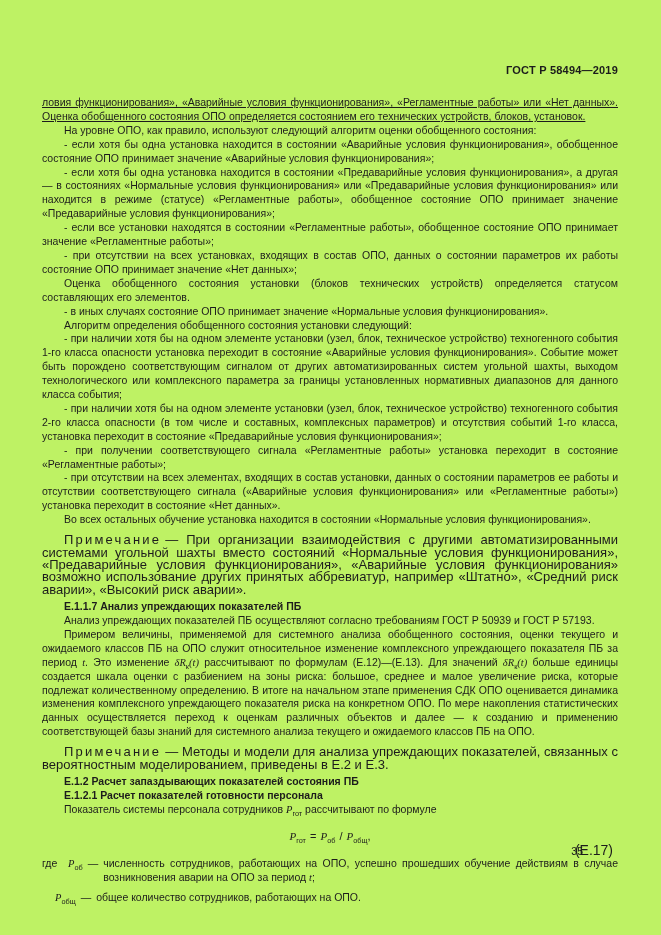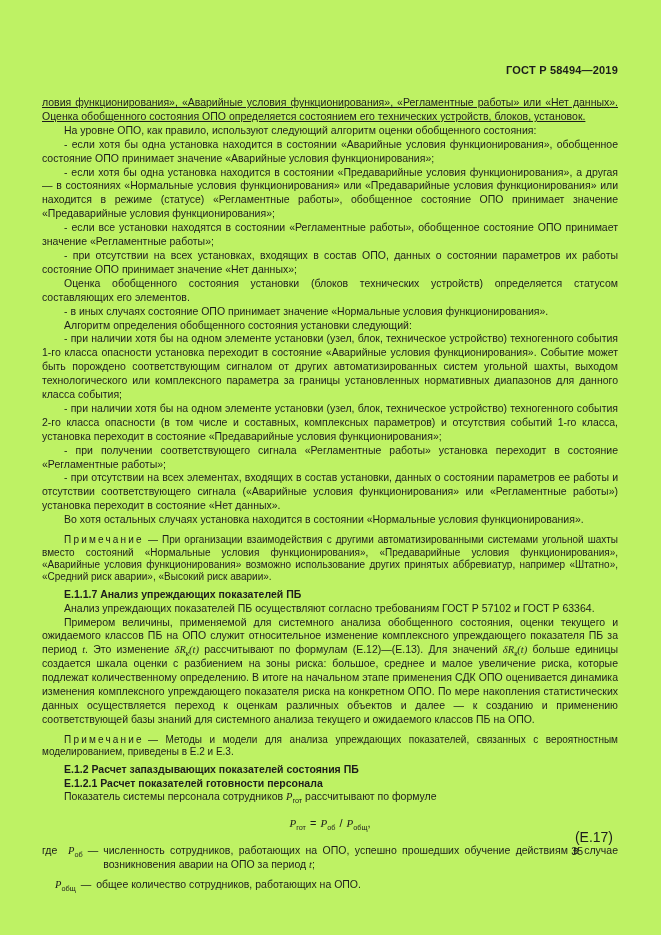--- a/index.html
+++ b/index.html
@@ -28,21 +28,21 @@
     margin:0;
     font-size:10.5px;
     line-height:13.9px;
     text-align:justify;
     text-indent:22px;
   }
   p.noindent{text-indent:0;text-decoration:underline;}
   p.heading{font-weight:700;}
   p.note{
     margin:7px 0 4px 0;
-    font-size:10px;
+    font-size:13px;
     line-height:12.4px;
     text-align:justify;
     text-indent:22px;
   }
   .note-label{letter-spacing:2.2px; margin-right:4px;}
   .fvar{font-family:"Liberation Serif", serif; font-style:italic;}
   .fvar sub{
     font-style:normal;
     font-family:"Liberation Sans", sans-serif;
     font-size:7.3px;
@@ -102,26 +102,26 @@
     <p class="p">Оценка обобщенного состояния установки (блоков технических устройств) определяется статусом составляющих его элементов.</p>
 
     <p class="p">- в иных случаях состояние ОПО принимает значение «Нормальные условия функционирования».</p>
     <p class="p">Алгоритм определения обобщенного состояния установки следующий:</p>
 
     <p class="p">- при наличии хотя бы на одном элементе установки (узел, блок, техническое устройство) техногенного события 1-го класса опасности установка переходит в состояние «Аварийные условия функционирования». Событие может быть порождено соответствующим сигналом от других автоматизированных систем угольной шахты, выходом технологического или комплексного параметра за границы установленных нормативных диапазонов для данного класса события;</p>
     <p class="p">- при наличии хотя бы на одном элементе установки (узел, блок, техническое устройство) техногенного события 2-го класса опасности (в том числе и составных, комплексных параметров) и отсутствия событий 1-го класса, установка переходит в состояние «Предаварийные условия функционирования»;</p>
     <p class="p">- при получении соответствующего сигнала «Регламентные работы» установка переходит в состояние «Регламентные работы»;</p>
     <p class="p">- при отсутствии на всех элементах, входящих в состав установки, данных о состоянии параметров ее работы и отсутствии соответствующего сигнала («Аварийные условия функционирования» или «Регламентные работы») установка переходит в состояние «Нет данных».</p>
 
-    <p class="p">Во хотя остальных случаях установка находится в состоянии «Нормальные условия функционирования».</p>
+    <p class="p">Во всех остальных обучение установка находится в состоянии «Нормальные условия функционирования».</p>
 
     <p class="note"><span class="note-label">Примечание</span><span>— При организации взаимодействия с другими автоматизированными системами угольной шахты вместо состояний «Нормальные условия функционирования», «Предаварийные условия функционирования», «Аварийные условия функционирования» возможно использование других принятых аббревиатур, например «Штатно», «Средний риск аварии», «Высокий риск аварии».</span></p>
 
     <p class="p heading">Е.1.1.7 Анализ упреждающих показателей ПБ</p>
-    <p class="p">Анализ упреждающих показателей ПБ осуществляют согласно требованиям ГОСТ Р 57102 и ГОСТ Р 63364.</p>
+    <p class="p">Анализ упреждающих показателей ПБ осуществляют согласно требованиям ГОСТ Р 50939 и ГОСТ Р 57193.</p>
 
     <p class="p"><span>Примером величины, применяемой для системного анализа обобщенного состояния, оценки текущего и ожидаемого классов ПБ на ОПО служит относительное изменение комплексного упреждающего показателя ПБ за период </span><span class="fvar"><span>t</span></span><span>. Это изменение </span><span class="fvar"><span>δR</span><sub>к</sub><span>(t)</span></span><span> рассчитывают по формулам (Е.12)—(Е.13). Для значений </span><span class="fvar"><span>δR</span><sub>к</sub><span>(t)</span></span><span> больше единицы создается шкала оценки с разбиением на зоны риска: большое, среднее и малое увеличение риска, которые подлежат количественному определению. В итоге на начальном этапе применения СДК ОПО оценивается динамика изменения комплексного упреждающего показателя риска на конкретном ОПО. По мере накопления статистических данных осуществляется переход к оценкам различных объектов и далее — к созданию и применению соответствующей базы знаний для системного анализа текущего и ожидаемого классов ПБ на ОПО.</span></p>
 
     <p class="note"><span class="note-label">Примечание</span><span>— Методы и модели для анализа упреждающих показателей, связанных с вероятностным моделированием, приведены в Е.2 и Е.3.</span></p>
 
     <p class="p heading">Е.1.2 Расчет запаздывающих показателей состояния ПБ</p>
     <p class="p heading">Е.1.2.1 Расчет показателей готовности персонала</p>
 
     <p class="p"><span>Показатель системы персонала сотрудников </span><span class="fvar"><span>P</span><sub>гот</sub></span><span> рассчитывают по формуле</span></p>
 

